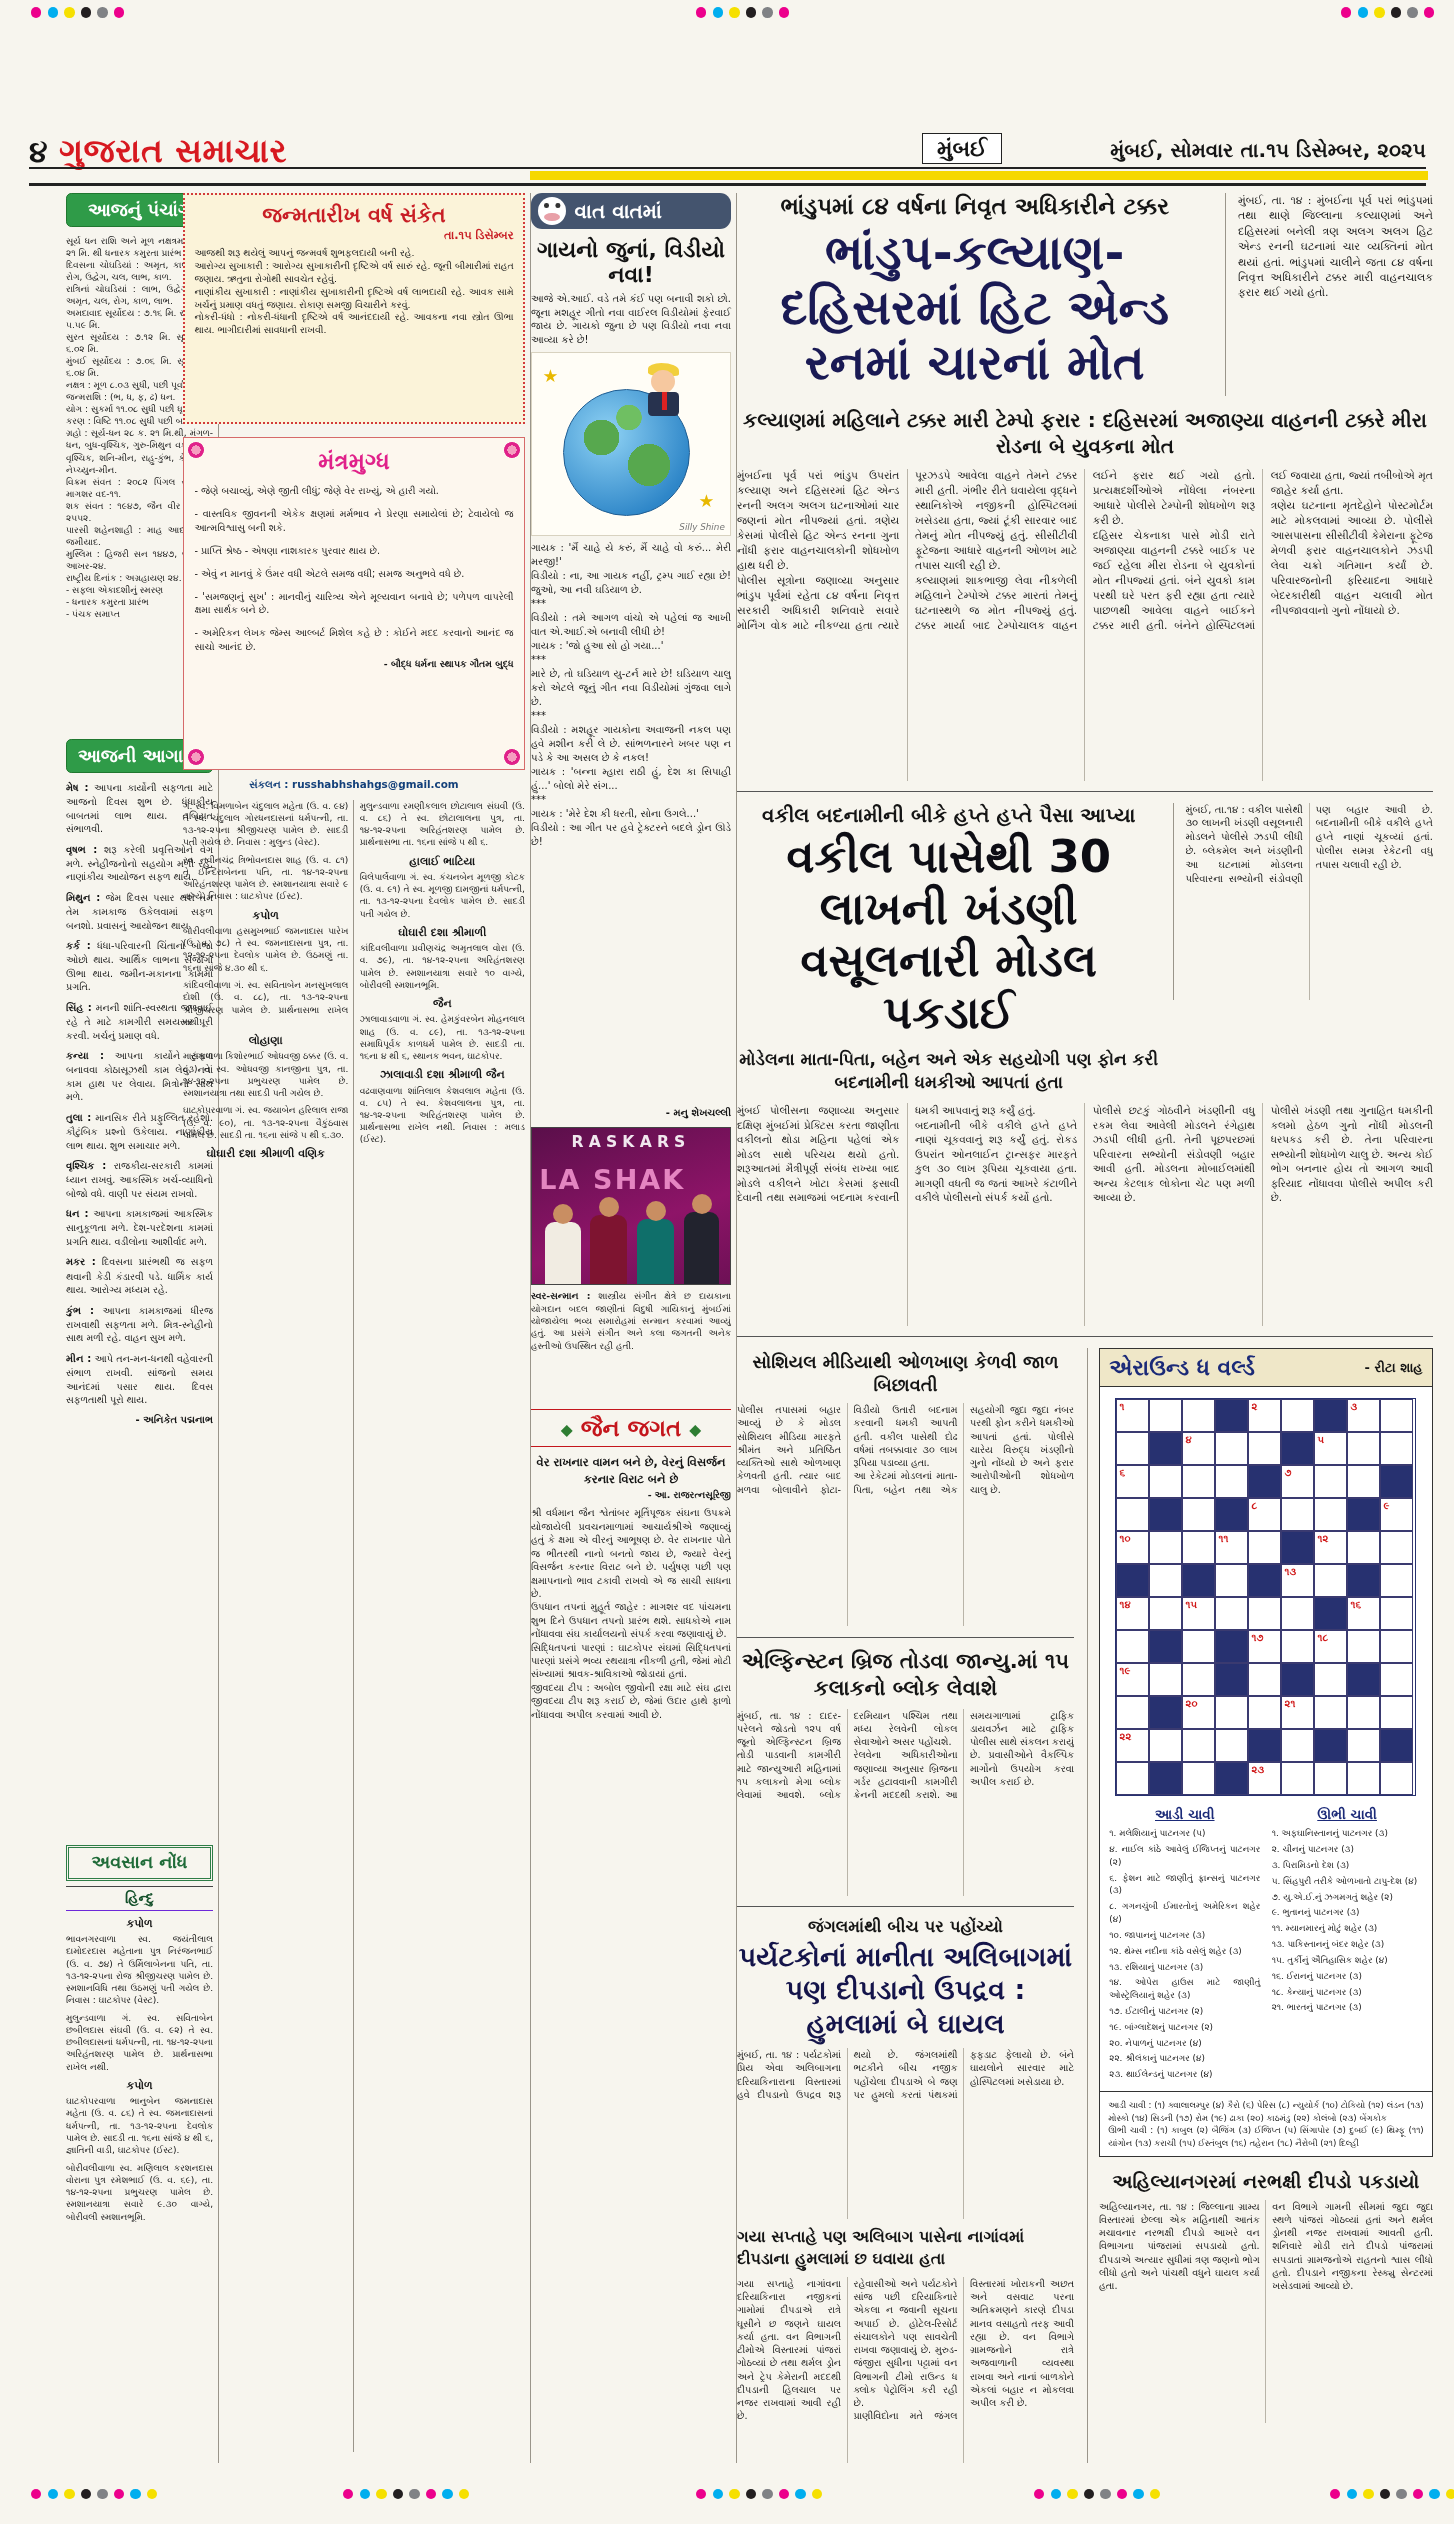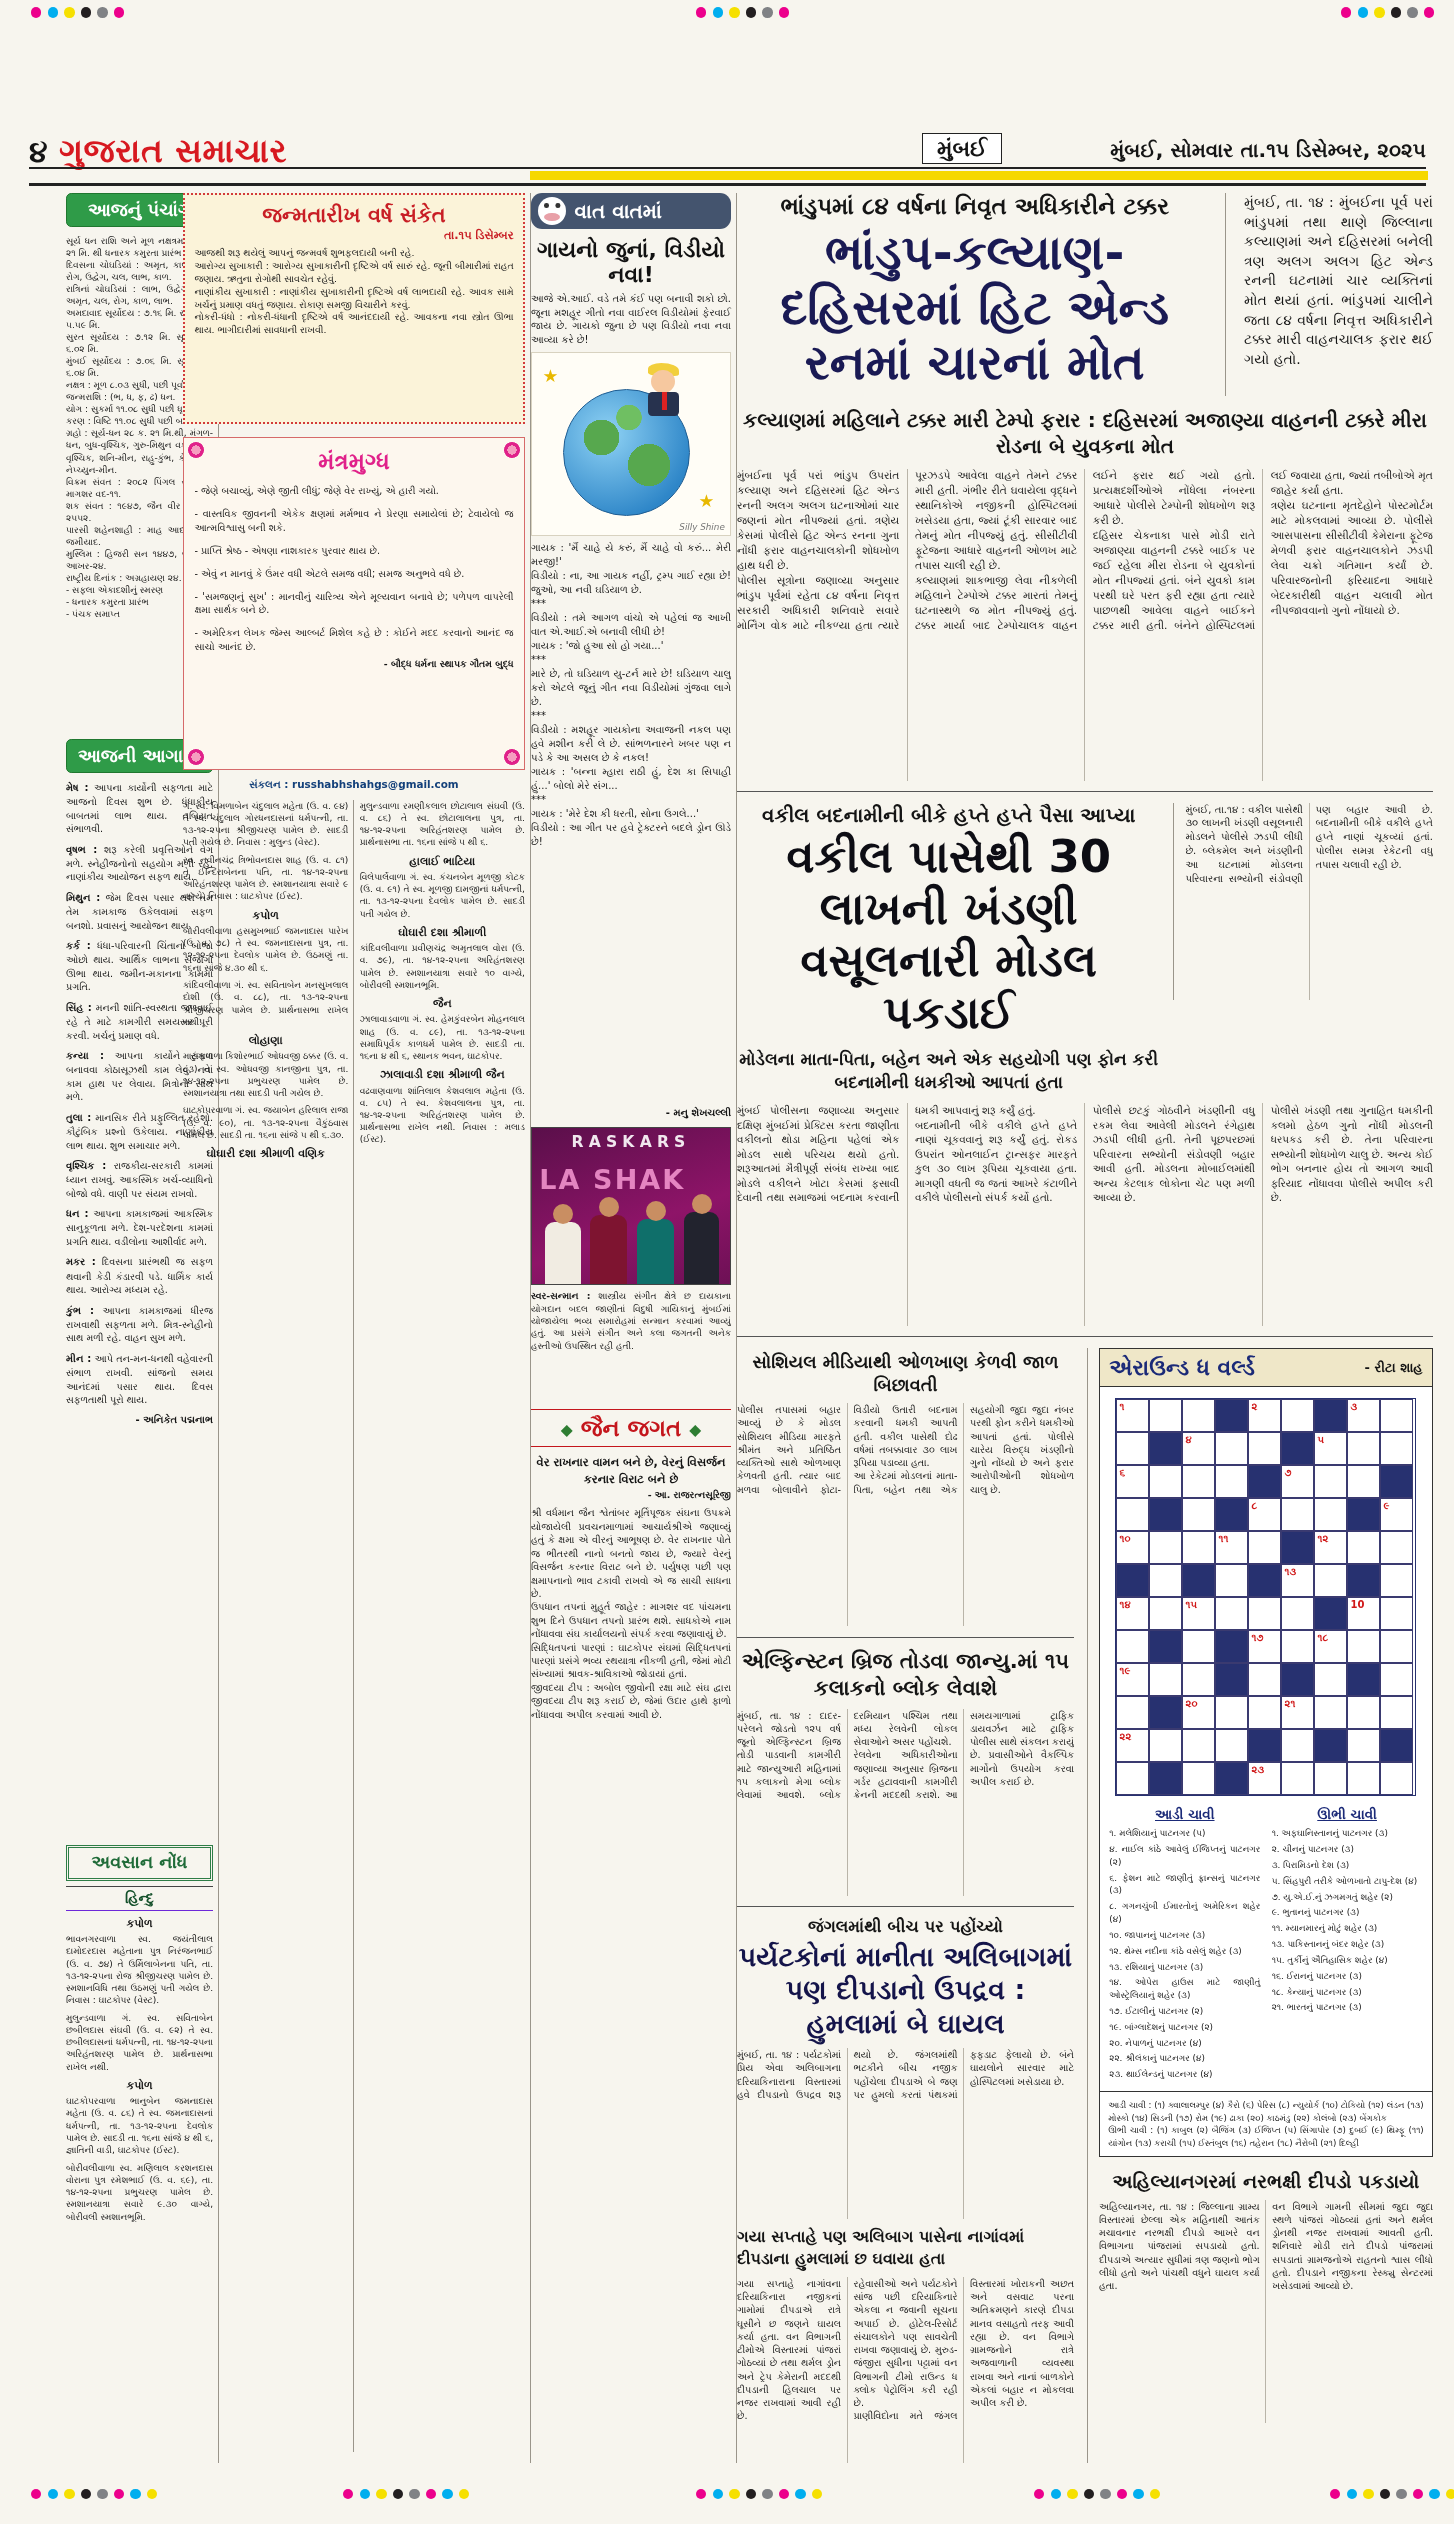--- a/index.html
+++ b/index.html
@@ -95,21 +95,21 @@
   .jain-head{margin-top:7.3px;border-top:1.6px double #c4161c;border-bottom:1.6px double #c4161c;
              padding:4.2px 0;text-align:center;color:#c4161c;font-size:23px;font-weight:bold;}
   .jain-head .leaf{color:#2e7d32;font-size:15.6px;vertical-align:middle;}
   .jain-quote{font-size:11.4px;font-weight:bold;text-align:center;line-height:1.45;margin:7.3px 3.1px 2.1px;}
   .jain-body{font-size:9.6px;line-height:1.4;text-align:justify;white-space:pre-line;margin-top:5.2px;
              height:613px;overflow:hidden;}
   
   .lead-toprow{display:grid;grid-template-columns:1fr 208px;column-gap:12.5px;}
   .lead-kicker{font-size:23px;font-weight:bold;text-align:center;margin-bottom:5.2px;}
   .lead-headline{font-size:48px;font-weight:bold;line-height:1.14;color:#1a1a54;text-align:center;}
-  .lead-intro{border-left:0.5px solid #9a958a;padding-left:18px;font-size:14px;line-height:1.4;
+  .lead-intro{border-left:0.5px solid #9a958a;padding-left:12px;font-size:11px;line-height:1.4;
               text-align:justify;height:203px;overflow:hidden;}
   .lead-subhead{font-size:20px;font-weight:bold;text-align:center;margin:11.4px 0 9.4px;line-height:1.3;}
   .lead-body{column-count:4;column-gap:15.6px;column-rule:0.5px solid #b9b4a8;font-size:10.7px;line-height:1.4;
              text-align:justify;white-space:pre-line;height:312px;overflow:hidden;}
   .story-rule{border:none;border-top:1.6px solid #555;margin:10.4px 0;}
   .model-toprow{display:grid;grid-template-columns:1fr 260px;column-gap:12.5px;}
   .model-kicker{font-size:20px;font-weight:bold;text-align:center;margin-bottom:4.2px;}
   .model-headline{font-size:45px;font-weight:bold;line-height:1.16;color:#0d0d14;text-align:center;}
   .model-subhead{font-size:17px;font-weight:bold;text-align:center;margin-top:8.3px;line-height:1.35;}
   .model-intro{border-left:0.5px solid #9a958a;padding-left:11.4px;column-count:2;column-gap: 12.5px;
@@ -531,21 +531,21 @@
               </div>
               <div class="cw-cell"></div>
               <div class="cw-cell">
                 <span class="cw-num">૧૫</span>
               </div>
               <div class="cw-cell"></div>
               <div class="cw-cell"></div>
               <div class="cw-cell"></div>
               <div class="cw-cell blk"></div>
               <div class="cw-cell">
-                <span class="cw-num">10</span>
+                <span class="cw-num">૧૬</span>
               </div>
               <div class="cw-cell"></div>
               <div class="cw-cell"></div>
               <div class="cw-cell blk"></div>
               <div class="cw-cell"></div>
               <div class="cw-cell blk"></div>
               <div class="cw-cell">
                 <span class="cw-num">૧૭</span>
               </div>
               <div class="cw-cell"></div>

